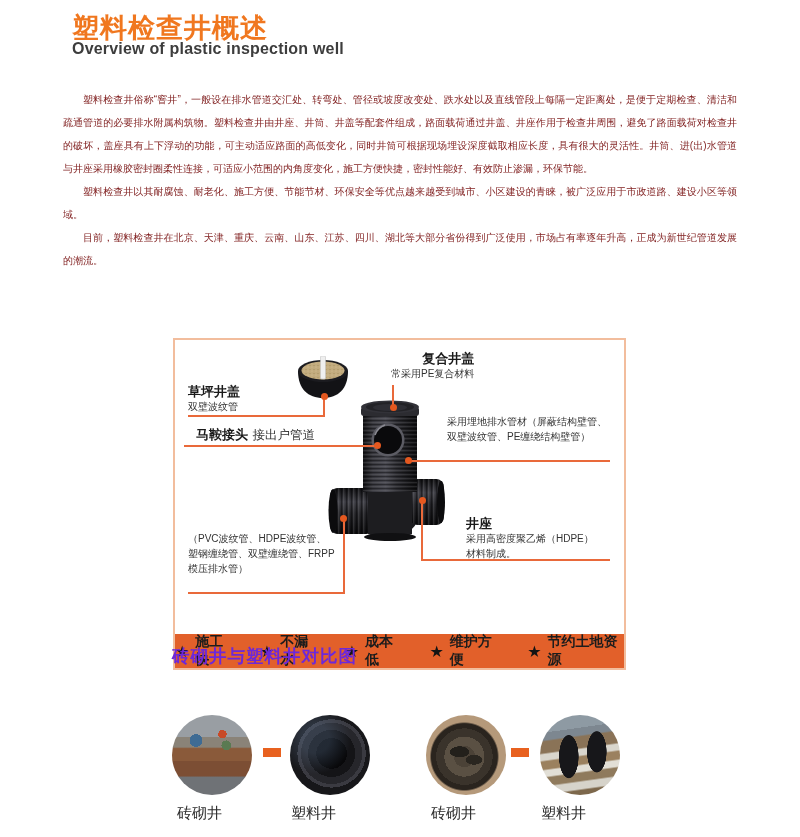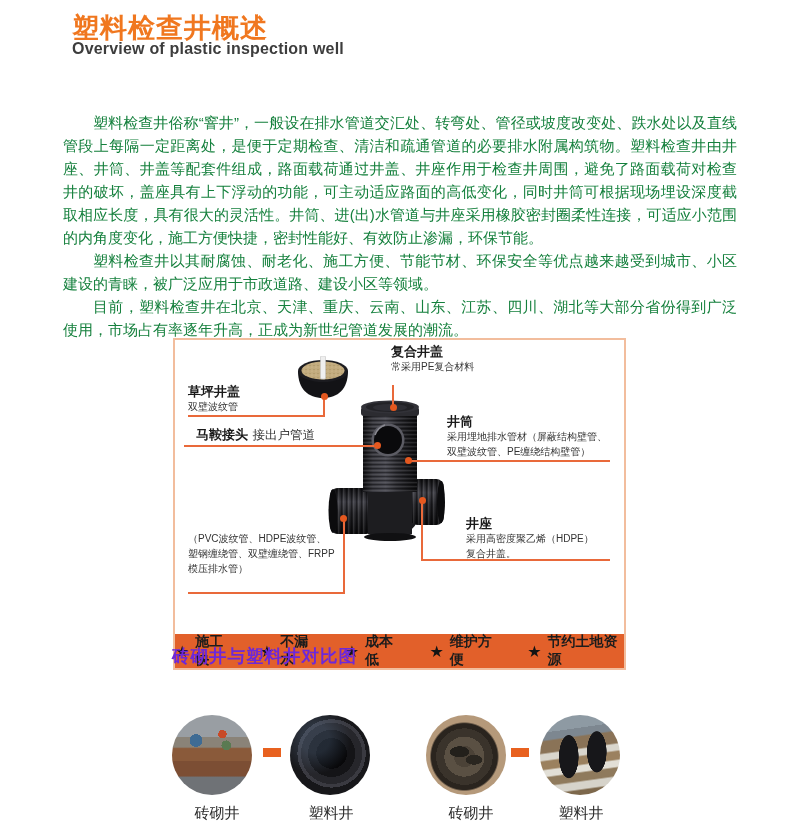--- a/index.html
+++ b/index.html
@@ -6,22 +6,22 @@
   .page{position:relative;width:800px;height:837px;background:#fff;overflow:hidden;
         font-family:"Liberation Sans","DejaVu Sans",sans-serif;}
 
   
   .title{position:absolute;left:72px;top:10px;font-size:27px;font-weight:bold;
          color:#f0771f;letter-spacing:1px;}
   .subtitle{position:absolute;left:72px;top:40px;font-size:16px;font-weight:bold;
             color:#3d3d3d;letter-spacing:.2px;}
 
   
-  .bodytext{position:absolute;left:63px;top:88px;width:674px;font-size:15px;
-            line-height:23px;color:#15803d;text-align:justify;margin-top:23px;}
+  .bodytext{position:absolute;left:63px;top:88px;width:674px;font-size:10px;
+            line-height:23px;color:#7f1d1d;text-align:justify;}
   .bodytext p{margin:0;text-indent:2em;}
 
   
   .diagram{position:absolute;left:173px;top:338px;width:453px;height:332px;
            border:2px solid #f2bd9d;box-sizing:border-box;background:#fff;}
   .dlabel{position:absolute;color:#1c1c1c;line-height:15px;white-space:nowrap;}
   .dlabel .t{font-size:13px;font-weight:bold;color:#1a1a1a;display:block;}
   .dlabel .d{font-size:10px;color:#333;display:block;}
   .dlabel .inline-d{font-size:12.5px;color:#333;font-weight:normal;}
   .lead{position:absolute;background:#e9693a;}
@@ -55,21 +55,21 @@
       radial-gradient(ellipse 14px 8px at 60% 56%, #2a2620 0 60%, rgba(0,0,0,0) 61%),
       radial-gradient(circle at 48% 52%, #4b4237 0 18%, #5a5043 18% 34%, #3a332b 34% 48%, #2a241e 48% 56%, #b5997a 59% 78%, #c8b190 78% 88%, #a98f6f 88% 100%);}
   .cmp-circle.c4{left:540px;
     background:
       radial-gradient(ellipse 10px 22px at 36% 52%, #17171a 0 96%, rgba(0,0,0,0) 100%),
       radial-gradient(ellipse 10px 21px at 71% 46%, #17171a 0 96%, rgba(0,0,0,0) 100%),
       linear-gradient(172deg,#8e9aa3 0 20%,#7d8790 20% 28%,#8a7357 30% 42%,#d9d6cd 44% 50%,#9b815f 52% 60%,#e2dfd6 62% 68%,#8f7a5c 70% 78%,#d6d3ca 80% 87%,#7d684c 89% 100%);}
   .cmp-dash{position:absolute;top:748px;height:9px;background:#e8611f;}
   .cmp-dash.d1{left:263px;width:18px;}
   .cmp-dash.d2{left:511px;width:18px;}
-  .cmp-label{position:absolute;top:804px;width:80px;text-align:center;
+  .cmp-label{position:absolute;top:804px;width:80px;text-align:left;
              font-size:15px;color:#2b2b2b;}
   .cmp-label.l1{left:177px;} .cmp-label.l2{left:291px;}
   .cmp-label.l3{left:431px;} .cmp-label.l4{left:541px;}
 
   .well-svg{position:absolute;left:153px;top:58px;}
   .cap-svg{position:absolute;left:122px;top:16px;}
 </style>
 </head>
 <body>
 
@@ -164,45 +164,44 @@
     <div class="dot" style="left:230px;top:117px;"></div>
 
     <div class="lead v" style="left:246px;top:160px;height:59px;"></div>
     <div class="lead h" style="left:246px;top:219px;width:189px;"></div>
     <div class="dot" style="left:244px;top:157px;"></div>
 
     <div class="lead h" style="left:13px;top:252px;width:157px;"></div>
     <div class="lead v" style="left:168px;top:178px;height:74px;"></div>
     <div class="dot" style="left:165px;top:175px;"></div>
 
-    <div class="dlabel" style="left:216px;top:4px;">
+    <div class="dlabel" style="left:216px;top:11px;text-align:right;">
       <span class="t">复合井盖</span>
       <span class="d">常采用PE复合材料</span>
     </div>
 
     <div class="dlabel" style="left:13px;top:44px;">
       <span class="t">草坪井盖</span>
       <span class="d">双壁波纹管</span>
     </div>
 
     <div class="dlabel" style="left:21px;top:86px;">
       <span class="t" style="display:inline;">马鞍接头</span>
       <span class="inline-d">接出户管道</span>
     </div>
 
     <div class="dlabel" style="left:272px;top:74px;">
-      <span class="t">井筒</span>
       <span class="d">采用埋地排水管材（屏蔽结构壁管、</span>
       <span class="d">双壁波纹管、PE缠绕结构壁管）</span>
     </div>
 
     <div class="dlabel" style="left:291px;top:176px;">
       <span class="t">井座</span>
       <span class="d">采用高密度聚乙烯（HDPE）</span>
-      <span class="d">复合井盖。</span>
+      <span class="d">材料制成。</span>
     </div>
 
     <div class="dlabel" style="left:13px;top:191px;">
       <span class="d">（PVC波纹管、HDPE波纹管、</span>
       <span class="d">塑钢缠绕管、双壁缠绕管、FRPP</span>
       <span class="d">模压排水管）</span>
     </div>
 
 
     <div class="featurebar">

